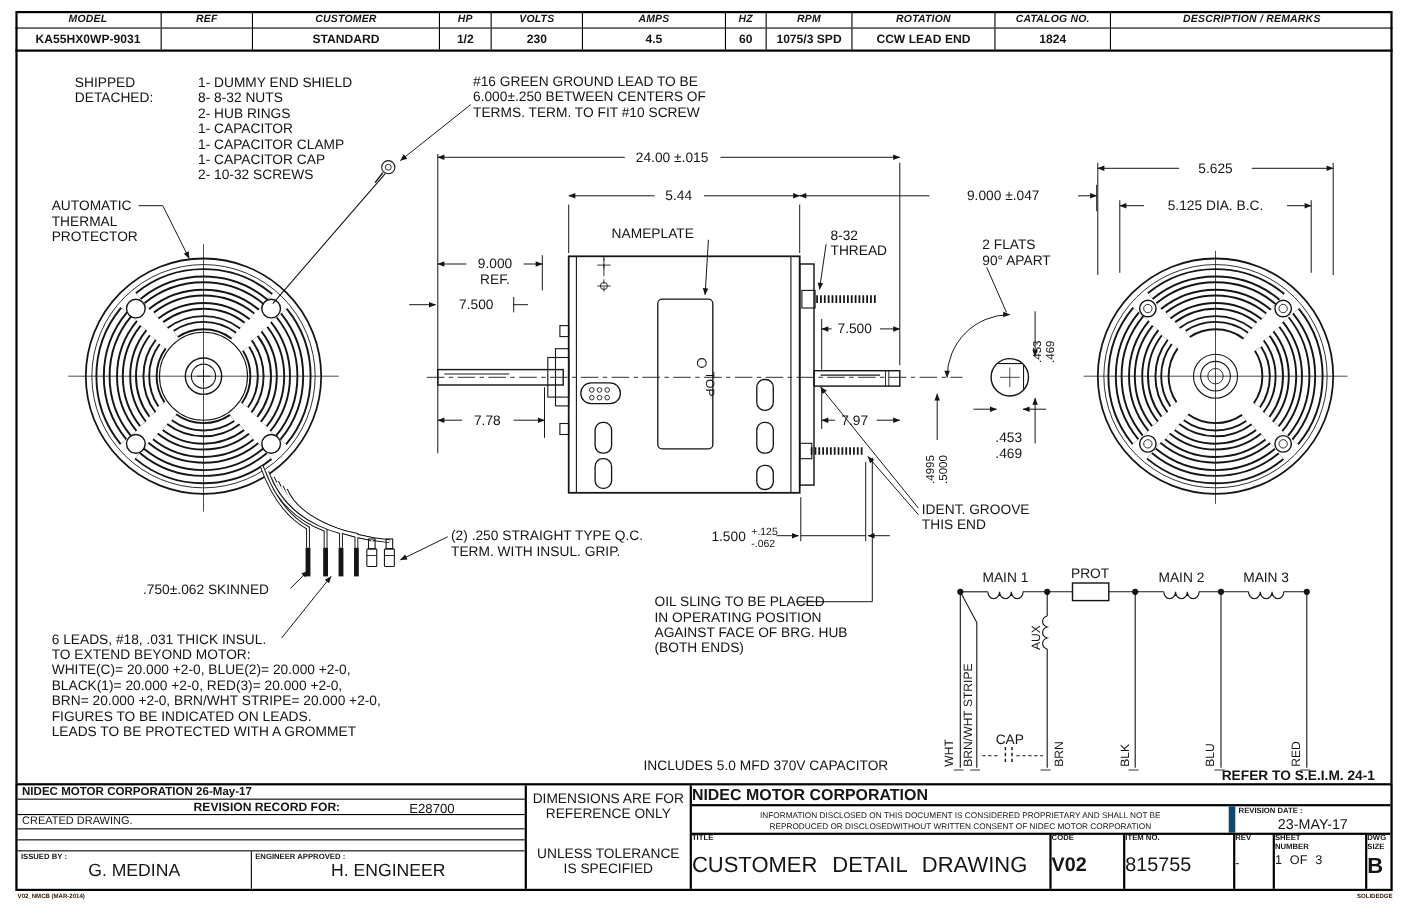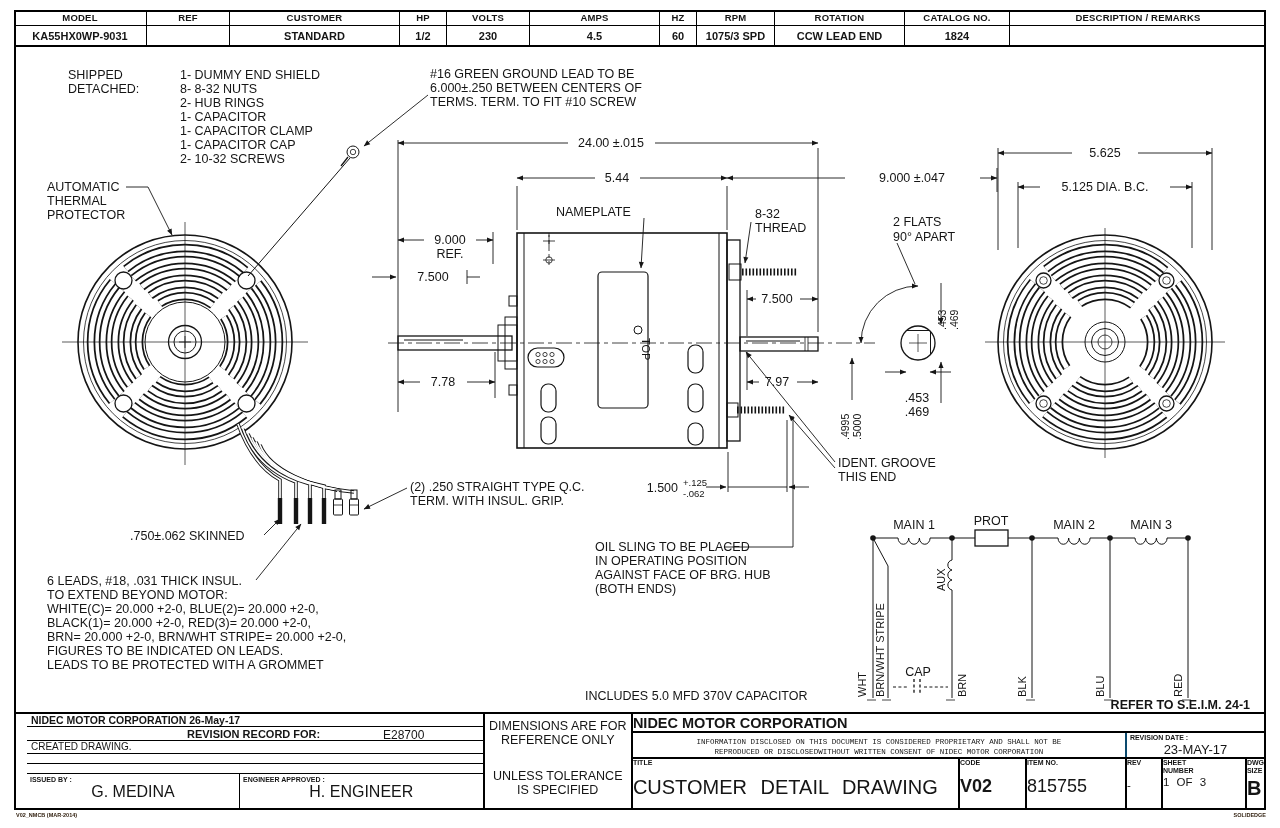--- a/index.html
+++ b/index.html
@@ -9,21 +9,21 @@
   .abs { position:absolute; }
 
   
   #sheet-border { left:14px; top:10px; width:1252px; height:800px; border:2.5px solid #000; }
 
   
   #htable { left:14px; top:10px; width:1252px; height:37px; display:flex; border-bottom:2px solid #000; }
   #htable .col { border-right:1.5px solid #000; display:flex; flex-direction:column; }
   #htable .col:last-child { border-right:none;text-align:center; }
   #htable .hd { height:16px; border-bottom:1.5px solid #000; font-size:9.5px; font-weight:bold;
-                display:flex; align-items:center; justify-content:center; letter-spacing:.2px; }
+                display:flex; align-items:center; justify-content:center; letter-spacing:.2px;font-style:italic; }
   #htable .vl { flex:1; font-size:11px; font-weight:bold; display:flex; align-items:center; justify-content:center; }
 
   
   #drawing { left:14px; top:47px; width:1252px; height:665px; }
   svg text { font-family:"Liberation Sans", sans-serif; fill:#151515; }
   .t12 { font-size:12.5px; } .t11 { font-size:11px; } .t10 { font-size:10.5px; } .t9 { font-size:9.5px; }
   .mid { text-anchor:middle; } .end { text-anchor:end; } .bold { font-weight:bold; }
   .ln  { stroke:#151515; fill:none; stroke-width:1.3; }
   .w07 { stroke-width:.7; } .w08 { stroke-width:.8; } .w1 { stroke-width:1; } .w16 { stroke-width:1.6; }
   .dim { stroke:#151515; fill:none; stroke-width:.9; }
@@ -31,41 +31,41 @@
   .vb  { stroke:#151515; fill:none; stroke-width:8.5; }
   .vw  { stroke:#fff;    fill:none; stroke-width:5; }
   .slot{ stroke:#151515; fill:none; stroke-width:1.2; }
   .stud{ stroke:#151515; fill:none; stroke-width:7; stroke-dasharray:1.6 1.9; }
   .wire{ stroke:#151515; fill:none; stroke-width:3.5; }
   .wirew{ stroke:#fff;   fill:none; stroke-width:1.7; }
   .tip { stroke:#151515; stroke-width:4.4; }
   .dsh { stroke-dasharray:3 2.4; }
 
   
-  #titleblock { left:14px; top:712px; width:1252px; height:98px; border:2px solid #000; display:flex; background:#fff;padding-left:11px; }
+  #titleblock { left:14px; top:712px; width:1252px; height:98px; border:2px solid #000; display:flex; background:#fff; }
   .tb-tiny { font-size:7px; font-weight:bold; }
   .tb-left { width:463px; border-right:2px solid #000; display:flex; flex-direction:column; }
   .tb-r1 { height:13px; border-bottom:1.5px solid #000; font-size:10.5px; font-weight:bold; padding-left:4px; }
   .tb-r2 { height:14px; border-bottom:1.5px solid #000; position:relative; font-size:11px; }
   .tb-r2 .rr-label { position:absolute; left:160px; top:1px; font-weight:bold; }
   .tb-r2 .rr-value { position:absolute; left:356px; top:1px; font-size:12px; }
   .tb-r3 { height:13px; border-bottom:1px solid #000; font-size:10px; padding-left:4px; }
   .tb-r4 { height:10px; border-bottom:1px solid #000; }
   .tb-r5 { height:10px; border-bottom:1.5px solid #000; }
   .tb-r6 { flex:1; display:flex; }
   .tb-issued { width:213px; border-right:1.5px solid #000; position:relative; }
   .tb-eng { flex:1; position:relative; }
   .tb-r6 .tb-tiny { position:absolute; left:3px; top:2px; }
   .tb-name { text-align:center; font-size:16px; margin-top:9px; }
   .tb-mid { width:150px; border-right:2px solid #000; text-align:center; font-size:12.5px; }
   .tb-mid .blk1 { margin-top:5px; } .tb-mid .blk2 { margin-top:22px; }
   .tb-right { flex:1; display:flex; flex-direction:column; }
   .tb-company { height:19px; border-bottom:2px solid #000; font-size:14.5px; font-weight:bold; padding-top:1px; }
   .tb-row2 { height:26px; border-bottom:2px solid #000; display:flex; }
-  .tb-disc { width:494px; border-right:2px solid #0c4a6e; text-align:center; font-size:7.5px; padding-top:4px; line-height:1.35;font-family:Liberation Mono, monospace; }
+  .tb-disc { width:494px; border-right:6px solid #0c4a6e; text-align:center; font-size:7.5px; padding-top:4px; line-height:1.35; }
   .tb-revdate { flex:1; position:relative; }
   .tb-revdate .tb-tiny { position:absolute; left:3px; top:1px; }
   .tb-rdval { text-align:center; font-size:13px; margin-top:9px; }
   .tb-row3 { flex:1; display:flex; }
   .tb-row3 .cell { border-right:2px solid #000; position:relative; }
   .tb-row3 .cell:last-child { border-right:none; }
   .tb-row3 .c { display:block; line-height:1.1; }
   .c-title { width:327px; } .c-code { width:67px; } .c-item { width:100px; }
   .c-rev { width:36px; } .c-sheet { width:84px; } .c-size { flex:1; }
   .tb-titleval { font-size:20px; margin-top:9px; word-spacing:8px; }

